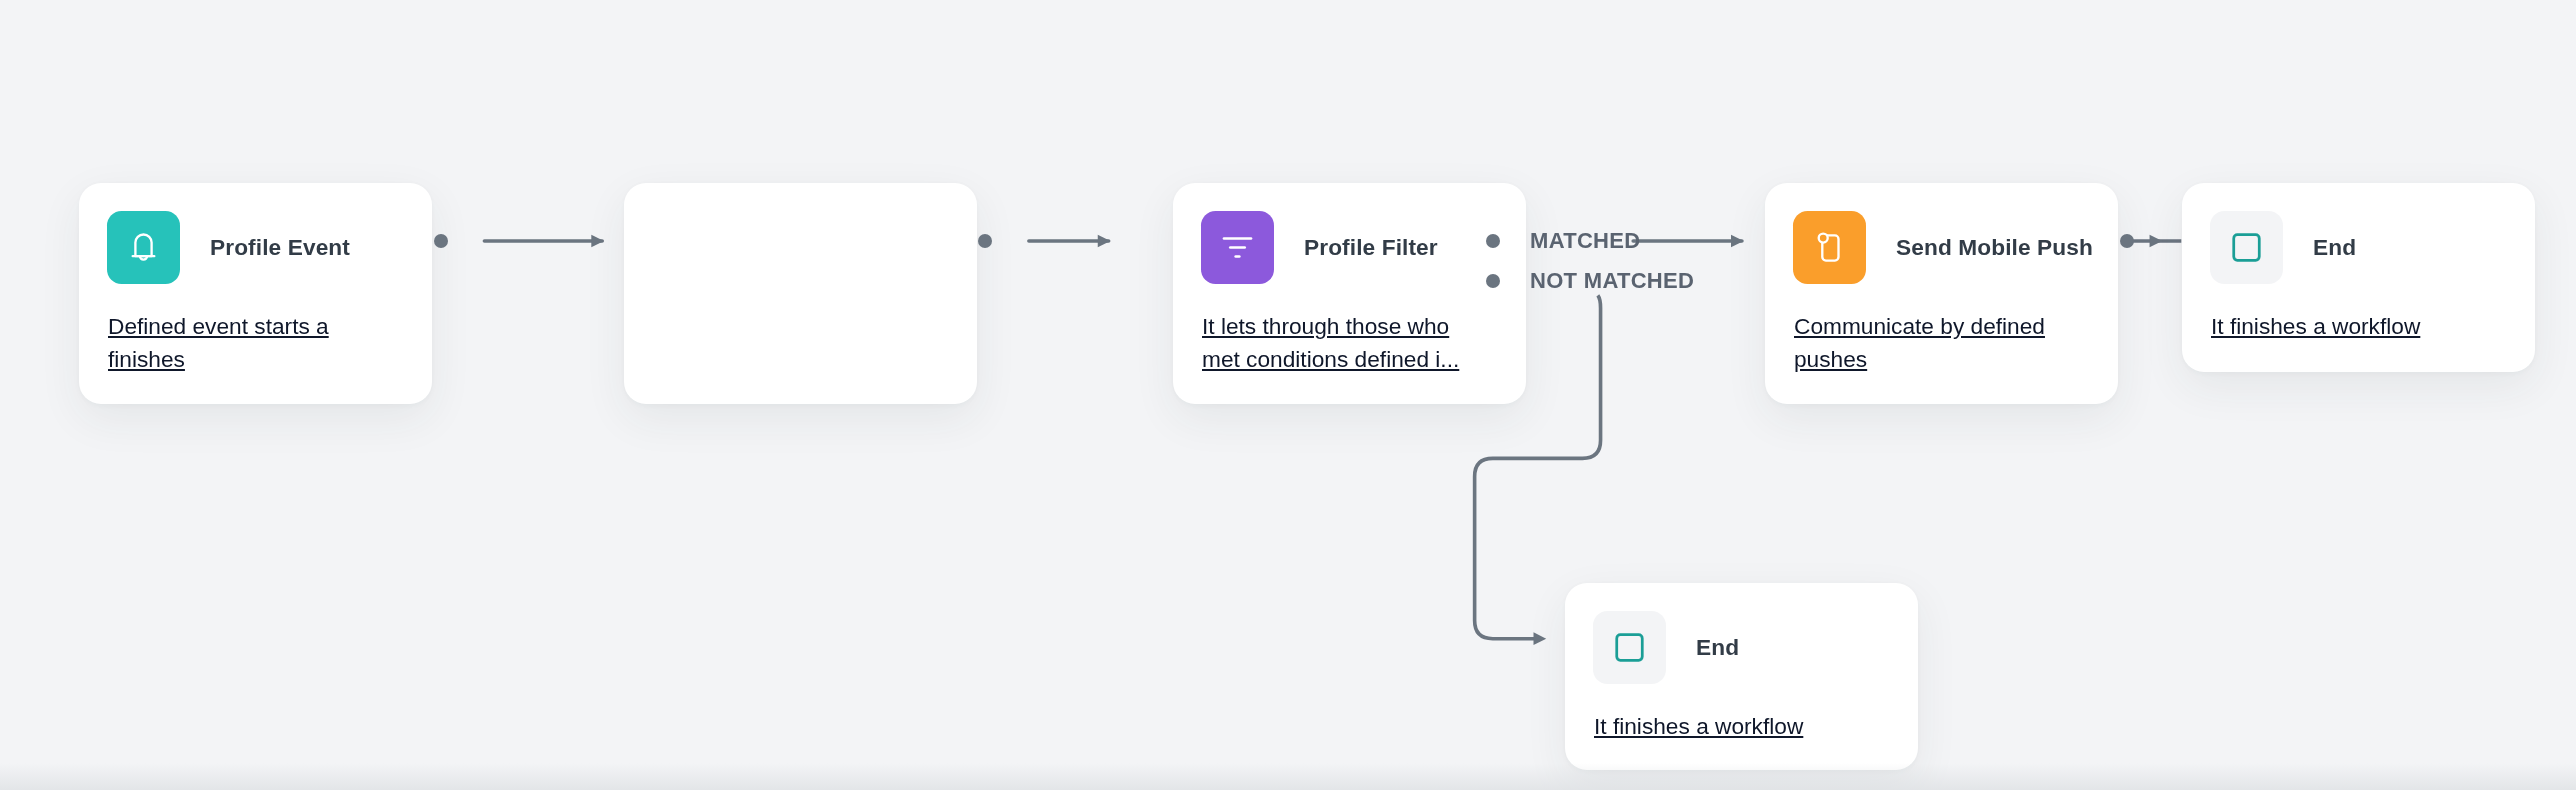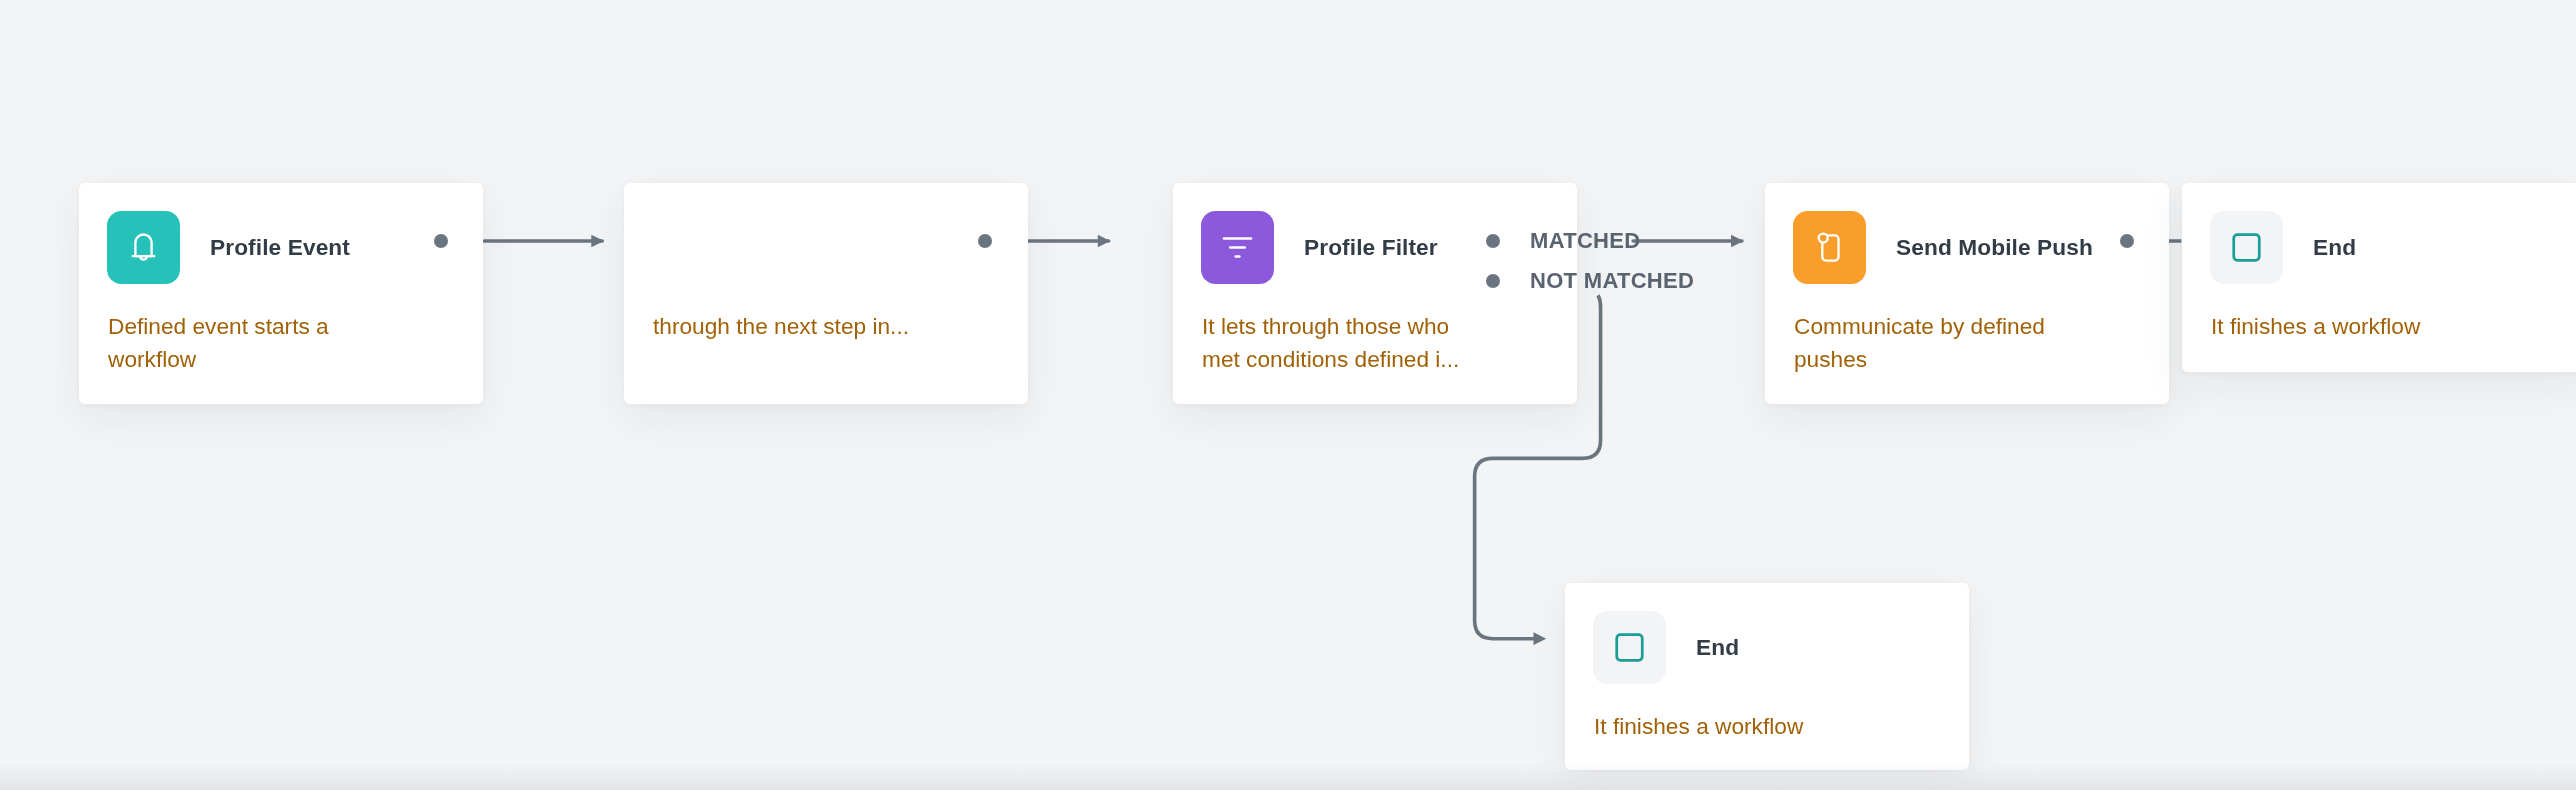--- a/index.html
+++ b/index.html
@@ -19,23 +19,23 @@
   }
   .bottom-shade {
     position: absolute;
     left: 0; right: 0; bottom: 0;
     height: 27px;
     background: linear-gradient(to bottom, rgba(220,223,226,0) 0%, rgba(220,223,226,0.7) 100%);
     pointer-events: none;
   }
   .node {
     position: absolute;
-    width: 404px;
+    width: 353px;
     background: #ffffff;
-    border-radius: 6px;
+    border-radius: 22px;
     box-shadow: 0 14.5px 44px rgba(40, 50, 60, 0.07), 0 1.8px 5.4px rgba(40,50,60,0.03);
     box-sizing: border-box;
   }
   .node-head {
     position: absolute;
     left: 28px;
     top: 28px;
     height: 73px;
     display: flex;
     align-items: center;
@@ -58,22 +58,23 @@
     letter-spacing: 0.1px;
     white-space: nowrap;
   }
   .node-desc {
     position: absolute;
     left: 29px;
     top: 127px;
     width: 299px;
     font-size: 22.7px;
     line-height: 33px;
-    color: #a16207;
+    color: #0f172a;
     overflow: hidden;
+    text-decoration: underline;
   }
   .node-desc .line {
     display: block;
     white-space: nowrap;
     overflow: hidden;
     text-overflow: ellipsis;
   }
   .connectors {
     position: absolute;
     left: 0; top: 0;
@@ -135,28 +136,27 @@
         <svg width="31" height="36" viewBox="0 0 34 40">
           <path d="M8,29 L8,14 A9,9 0 0 1 26,14 L26,29 Z" fill="none" stroke="#ffffff" stroke-width="2.6" stroke-linejoin="round"></path>
           <line x1="5" y1="29" x2="29" y2="29" stroke="#ffffff" stroke-width="2.6" stroke-linecap="round"></line>
           <path d="M13,29 A4,4 0 0 0 21,29" fill="none" stroke="#ffffff" stroke-width="2.6"></path>
         </svg>
       </div>
       <span class="node-title">Profile Event</span>
     </div>
     <div class="node-desc">
       <span class="line">Defined event starts a</span>
-      <span class="line">workflow</span>
+      <span class="line">finishes</span>
     </div>
   </div>
   <div class="port" style="left:441px; top:241px;"></div>
 
   <div class="node" style="left:624px; top:183px; height:221px;">
     <div class="node-desc">
-      <span class="line">through the next step in...</span>
     </div>
   </div>
   <div class="port" style="left:985px; top:241px;"></div>
 
   <div class="node" style="left:1130px; top:183px; height:221px;margin-left:43px;">
     <div class="node-head">
       <div class="icon-box" style="background:#8c59dc;">
         <svg width="33" height="27" viewBox="0 0 36 30">
           <line x1="3" y1="5" x2="33" y2="5" stroke="#ffffff" stroke-width="3" stroke-linecap="round"></line>
           <line x1="10" y1="15" x2="26" y2="15" stroke="#ffffff" stroke-width="3" stroke-linecap="round"></line>

